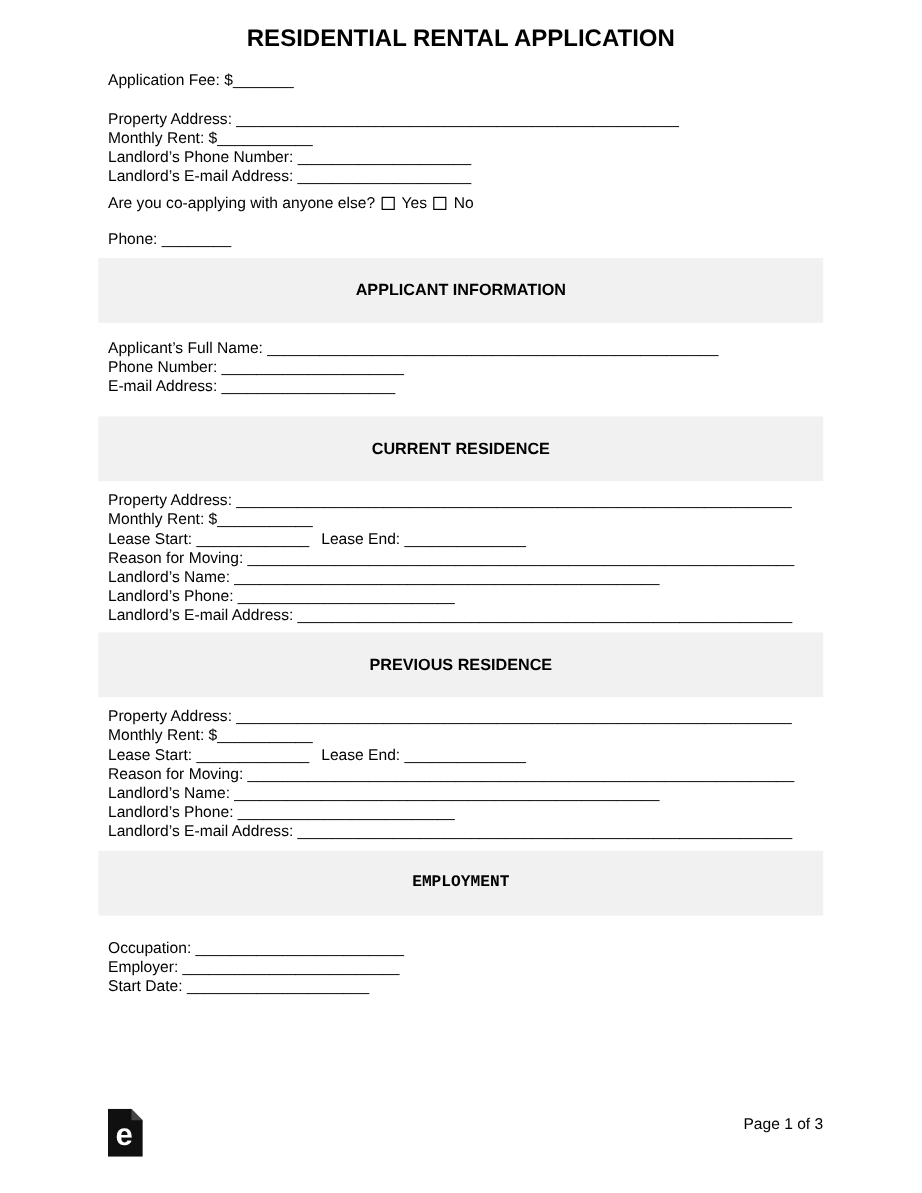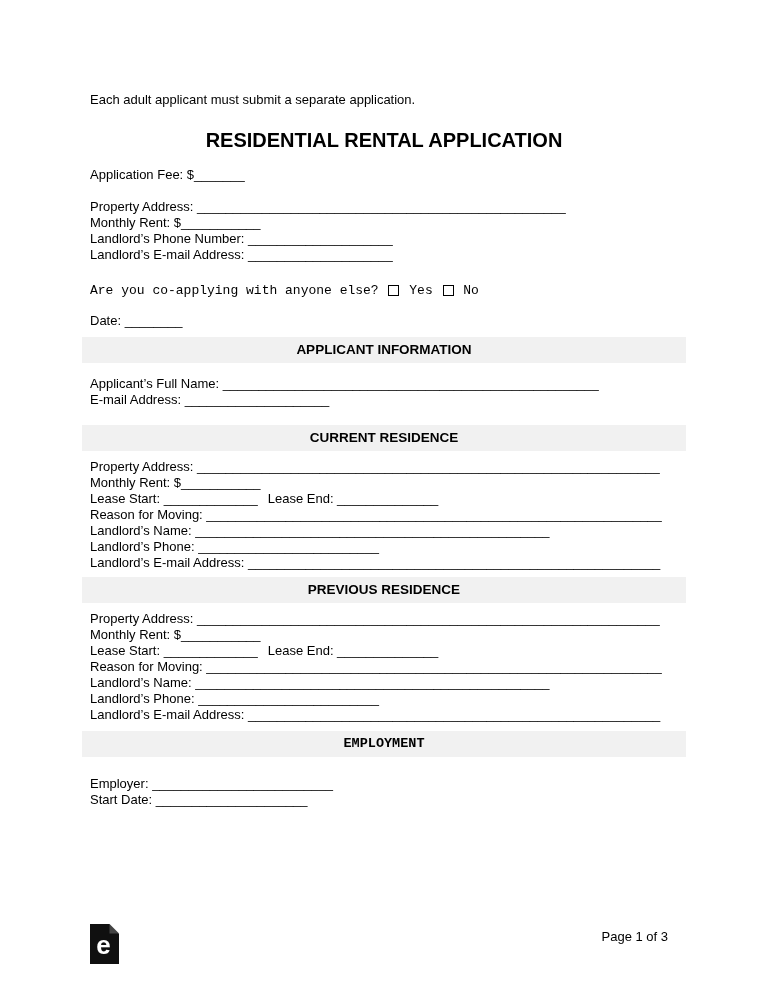--- a/index.html
+++ b/index.html
@@ -25,59 +25,58 @@
   .note { margin-top:92px; }
   .doc-title {
     margin-top:21px;
     font-size:20px; line-height:22px;
     font-weight:bold;
     text-align:center;
   }
   .fee { margin-top:16px; }
   .block p { line-height:16px; }
   .block-top { margin-top:16px; }
-  .coapply { margin-top:20px;font-family:Liberation Mono, monospace; }
+  .coapply { margin-top:6px; }
   .names { margin-top:15px; }
   .datefield { margin-top:14px; }
   .section-bar {
     background:var(--section-header-bg, #f1f1f1);
     text-align:center;
     font-weight:bold;
     font-size:13.5px;
     line-height:14px;
-    padding:6px 0;
+    padding:20px 0;
   }
   .bar-applicant { margin-top:8px; }
   .block-applicant { margin-top:13px; }
   .bar-current { margin-top:17px; }
   .block-residence { margin-top:8px; }
   .bar-previous { margin-top:6px; }
   .bar-employment { margin-top:8px;font-family:Liberation Mono, monospace; }
   .block-employment { margin-top:19px; }
   .seg-mid { margin-left:12px; }
   .seg-end { margin-left:8px; }
   .seg-lease { margin-left:10px;text-align:right; }
   .cb {
     display:inline-block;
     width:11px; height:11px;
     border:1.5px solid #000;
     vertical-align:-1.5px;
     margin:0 2px;
     background:#fff;
   }
   .footer-logo { position:absolute; left:90px; top:924px; width:29px; height:40px; }
-  .page-num { position:absolute; right:100px; top:929px; font-size:13px; line-height:16px; }
+  .page-num { position:absolute; right:82px; top:929px; font-size:13px; line-height:16px; }
 </style>
 </head>
 <body>
 
 <div class="page">
   <div class="content">
 
-    <p class="fline note">Each adult applicant must submit a separate application.</p>
 
     <h1 class="doc-title">RESIDENTIAL RENTAL APPLICATION</h1>
 
     <p class="fline fee"><span>Application Fee: $</span><span>_______</span></p>
 
     <div class="block block-top">
       <p class="fline"><span>Property Address: </span><span>___________________________________________________</span></p>
       <p class="fline"><span>Monthly Rent: $</span><span>___________</span></p>
       <p class="fline"><span>Landlord’s Phone Number: </span><span>____________________</span></p>
       <p class="fline"><span>Landlord’s E-mail Address: </span><span>____________________</span></p>
@@ -85,26 +84,27 @@
 
     <p class="fline coapply">
       <span>Are you co-applying with anyone else?</span>
       <span class="cb"></span>
       <span>Yes</span>
       <span class="cb"></span>
       <span>No</span>
     </p>
 
 
-    <p class="fline datefield"><span>Date: </span><span>________</span></p>
+    <p class="fline datefield"><span>Phone: </span><span>________</span></p>
 
     <div class="section-bar bar-applicant">APPLICANT INFORMATION</div>
 
     <div class="block block-applicant">
       <p class="fline"><span>Applicant’s Full Name: </span><span>____________________________________________________</span></p>
+      <p class="fline"><span>Phone Number: </span><span>_____________________</span></p>
       <p class="fline"><span>E-mail Address: </span><span>____________________</span></p>
     </div>
 
     <div class="section-bar bar-current">CURRENT RESIDENCE</div>
 
     <div class="block block-residence">
       <p class="fline"><span>Property Address: </span><span>________________________________________________________________</span></p>
       <p class="fline"><span>Monthly Rent: $</span><span>___________</span></p>
       <p class="fline"><span>Lease Start: </span><span>_____________</span><span class="seg-lease">Lease End: </span><span>______________</span></p>
       <p class="fline"><span>Reason for Moving: </span><span>_______________________________________________________________</span></p>
@@ -121,20 +121,21 @@
       <p class="fline"><span>Lease Start: </span><span>_____________</span><span class="seg-lease">Lease End: </span><span>______________</span></p>
       <p class="fline"><span>Reason for Moving: </span><span>_______________________________________________________________</span></p>
       <p class="fline"><span>Landlord’s Name: </span><span>_________________________________________________</span></p>
       <p class="fline"><span>Landlord’s Phone: </span><span>_________________________</span></p>
       <p class="fline"><span>Landlord’s E-mail Address: </span><span>_________________________________________________________</span></p>
     </div>
 
     <div class="section-bar bar-employment">EMPLOYMENT</div>
 
     <div class="block block-employment">
+      <p class="fline"><span>Occupation: </span><span>________________________</span></p>
       <p class="fline"><span>Employer: </span><span>_________________________</span></p>
       <p class="fline"><span>Start Date: </span><span>_____________________</span></p>
     </div>
 
   </div>
 
   <div class="footer-logo">
     <svg width="29" height="40" viewBox="0 0 29 40" aria-hidden="true">
       <path d="M0 0 L19.5 0 L29 9.5 L29 40 L0 40 Z" fill="#101010"></path>
       <path d="M19.5 0 L19.5 9.5 L29 9.5 Z" fill="#ffffff" opacity="0.22"></path>

